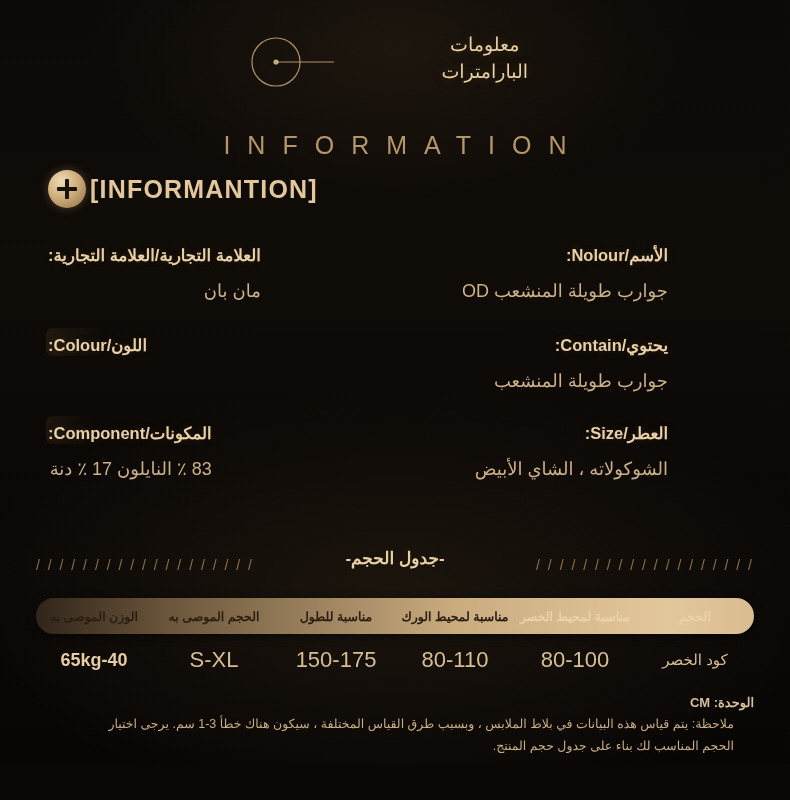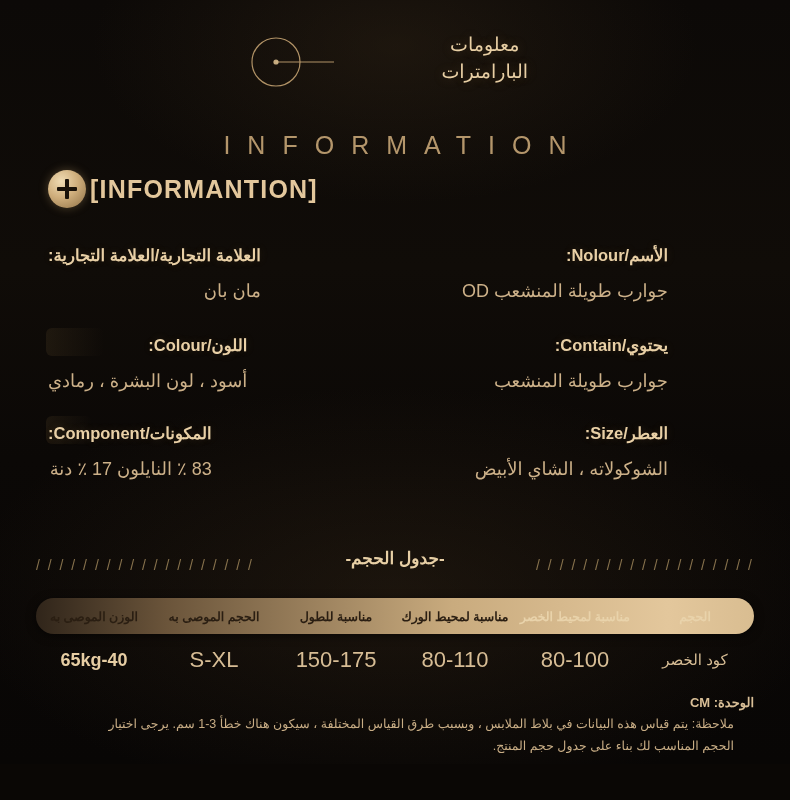--- a/index.html
+++ b/index.html
@@ -261,21 +261,20 @@
       <div class="val">مان بان</div>
     </div>
 
     <div class="spec right r1">
       <div class="lbl">الأسم/Nolour:</div>
       <div class="val">جوارب طويلة المنشعب OD</div>
     </div>
 
     <div class="spec left r2">
       <div class="lbl">اللون/Colour:</div>
-      <div class="val">أسود ، لون البشرة ، رمادي</div>
     </div>
 
     <div class="spec right r2">
       <div class="lbl">يحتوي/Contain:</div>
       <div class="val">جوارب طويلة المنشعب</div>
     </div>
 
     <div class="spec left r3">
       <div class="lbl">المكونات/Component:</div>
       <div class="val">83 ٪ النايلون 17 ٪ دنة</div>

